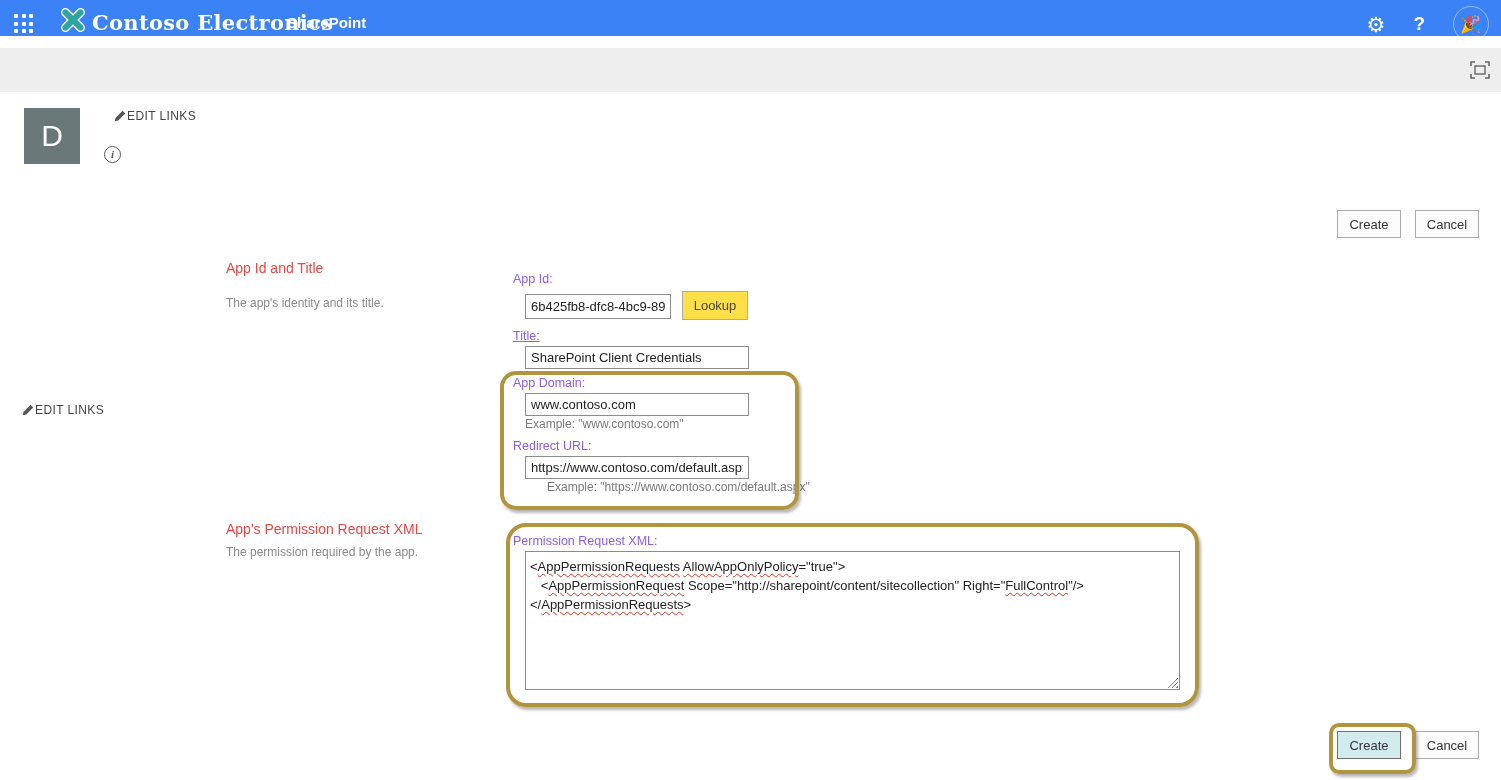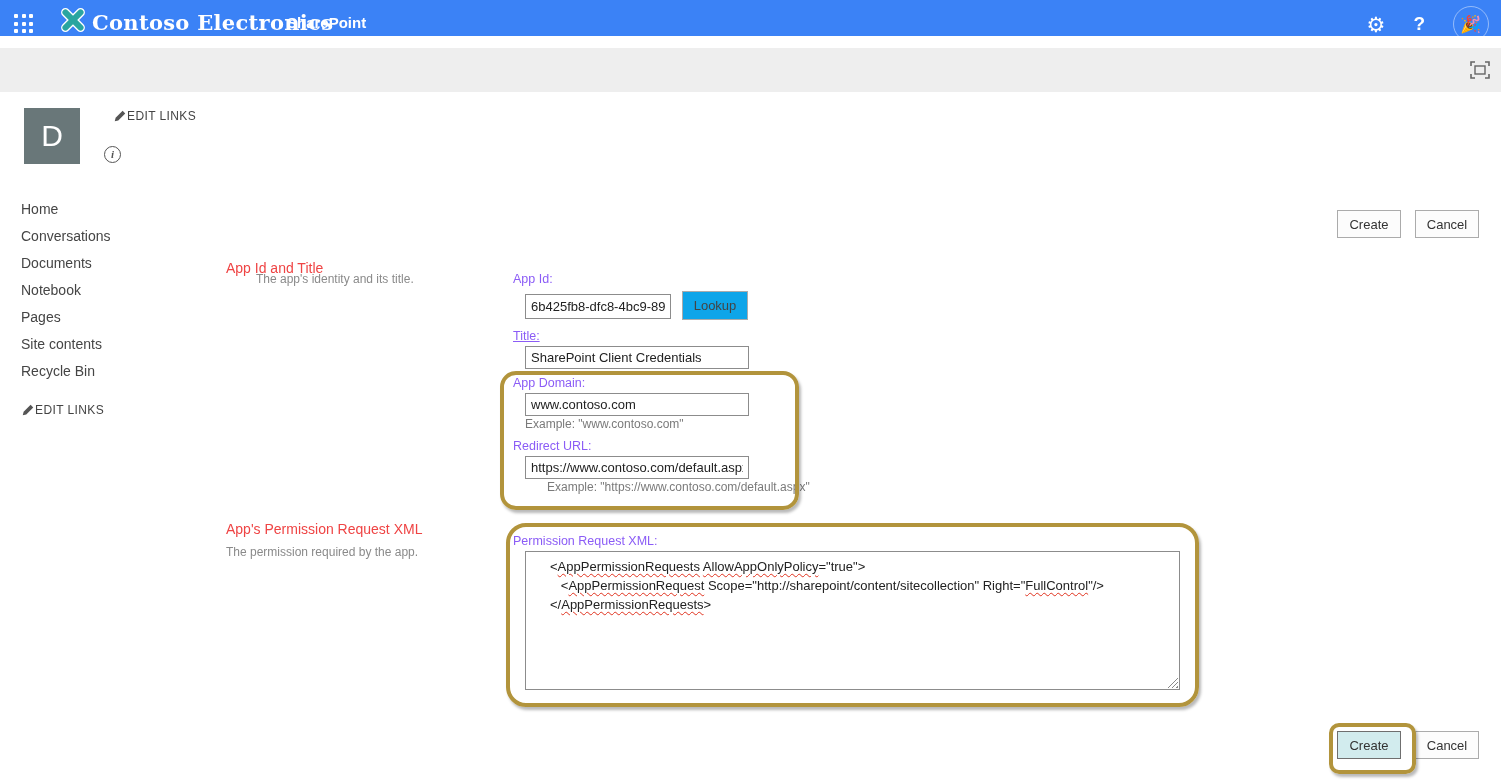--- a/index.html
+++ b/index.html
@@ -41,26 +41,26 @@
 
   
   .sec-title{position:absolute;font-size:14px;color:#ef4444;}
   .sec-desc{position:absolute;font-size:12px;color:#8a8a8a;}
   .fld-label{position:absolute;font-size:12.5px;color:#8b5cf6;}
   .txt{position:absolute;border:1px solid #8c8c8c;background:#fff;font-size:13px;color:#222;
        padding:0 5px;box-sizing:border-box;height:23px;font-family:inherit;}
   .example{position:absolute;font-size:12px;color:#7a7a7a;}
   .btn{position:absolute;width:64px;height:28px;background:#fcfcfc;border:1px solid #ababab;
        font-size:13px;color:#333;font-family:inherit;cursor:pointer;}
-  .lookup{position:absolute;left:682px;top:291px;width:66px;height:29px;background:#0ea5e9;
+  .lookup{position:absolute;left:682px;top:291px;width:66px;height:29px;background:#fde047;
           border:1px solid #ababab;font-size:13px;color:#444;font-family:inherit;cursor:pointer;}
 
   
   .xmlbox{position:absolute;left:525px;top:551px;width:655px;height:139px;border:1px solid #8c8c8c;
-          background:#fff;box-sizing:border-box;padding:5px 24px;font-size:13px;color:#222;
+          background:#fff;box-sizing:border-box;padding:5px 4px;font-size:13px;color:#222;
           overflow:hidden;cursor:text;}
   .xline{white-space:pre;line-height:19px;}
   .sq{text-decoration:underline;text-decoration-style:wavy;text-decoration-color:#e0321e;
       text-decoration-thickness:1px;text-underline-offset:2px;}
   .resize-grip{position:absolute;right:1px;bottom:1px;width:11px;height:11px;
                background:repeating-linear-gradient(135deg,transparent 0 2px,#8a8a8a 2px 3px);
                clip-path:polygon(100% 0,100% 100%,0 100%);}
 
   
   .ring{position:absolute;border:4px solid #b2943c;pointer-events:none;
@@ -125,43 +125,34 @@
   <div class="editlinks top">
     <span class="pencil-icon">
       <svg width="14" height="14" viewBox="0 0 16 16">
           <path d="M2 14 l1-4 8-8 3 3 -8 8 z" fill="#555"></path>
         </svg>
     </span>
     <span>EDIT LINKS</span>
   </div>
   <div class="info-btn">i</div>
 
-  <nav class="nav">
-    <a>Home</a>
-    <a>Conversations</a>
-    <a>Documents</a>
-    <a>Notebook</a>
-    <a>Pages</a>
-    <a>Site contents</a>
-    <a>Recycle Bin</a>
-  </nav>
   <div class="editlinks bottom">
     <span class="pencil-icon">
       <svg width="14" height="14" viewBox="0 0 16 16">
           <path d="M2 14 l1-4 8-8 3 3 -8 8 z" fill="#555"></path>
         </svg>
     </span>
     <span>EDIT LINKS</span>
   </div>
 
   <button class="btn" style="left:1337px;top:210px;">Create</button>
   <button class="btn" style="left:1415px;top:210px;">Cancel</button>
 
   <div class="sec-title" style="left:226px;top:260px;">App Id and Title</div>
-  <div class="sec-desc" style="left:226px;top:272px;margin-left:30px;">The app's identity and its title.</div>
+  <div class="sec-desc" style="left:226px;top:296px;">The app's identity and its title.</div>
 
   <div class="fld-label" style="left:513px;top:272px;">App Id:</div>
   <input class="txt" style="left: 525px; top: 294px; width: 146px; height: 25px;" value="6b425fb8-dfc8-4bc9-894e">
   <button class="lookup">Lookup</button>
 
   <div class="fld-label" style="left:513px;top:329px;text-decoration:underline;">Title:</div>
   <input class="txt" style="left: 525px; top: 346px; width: 224px;" value="SharePoint Client Credentials">
 
   <div class="fld-label" style="left:513px;top:376px;">App Domain:</div>
   <input class="txt" style="left: 525px; top: 393px; width: 224px;" value="www.contoso.com">

